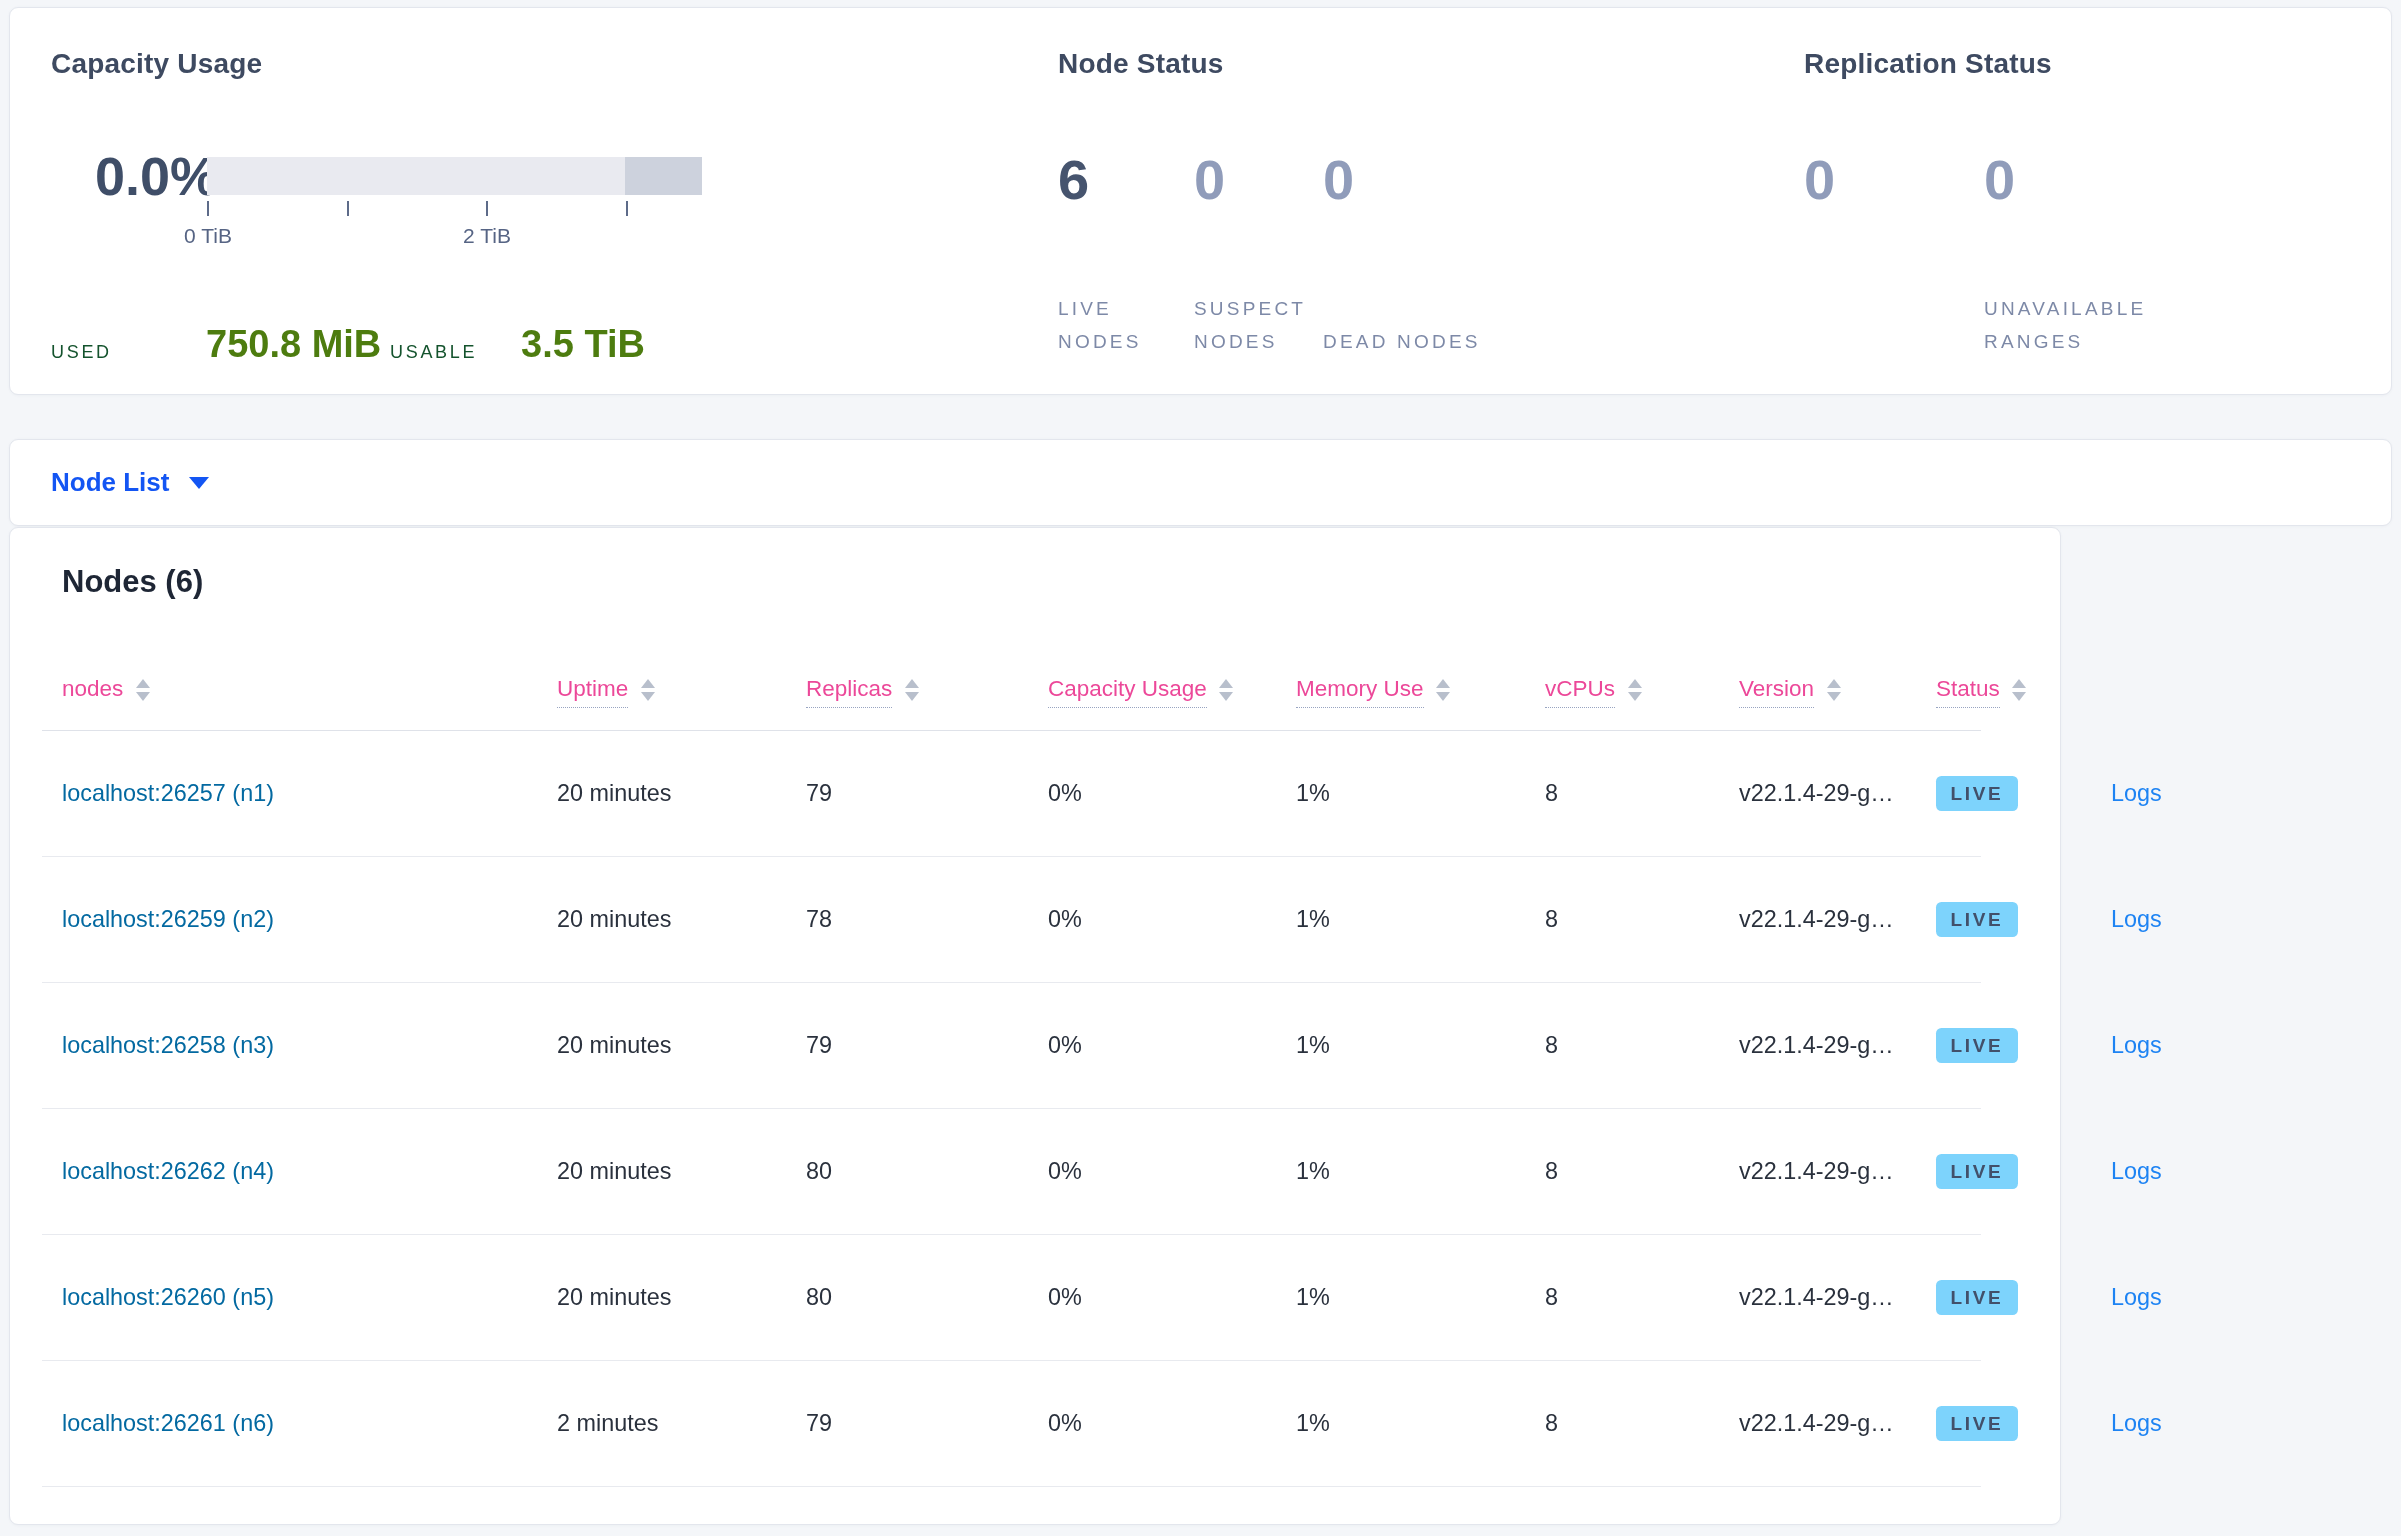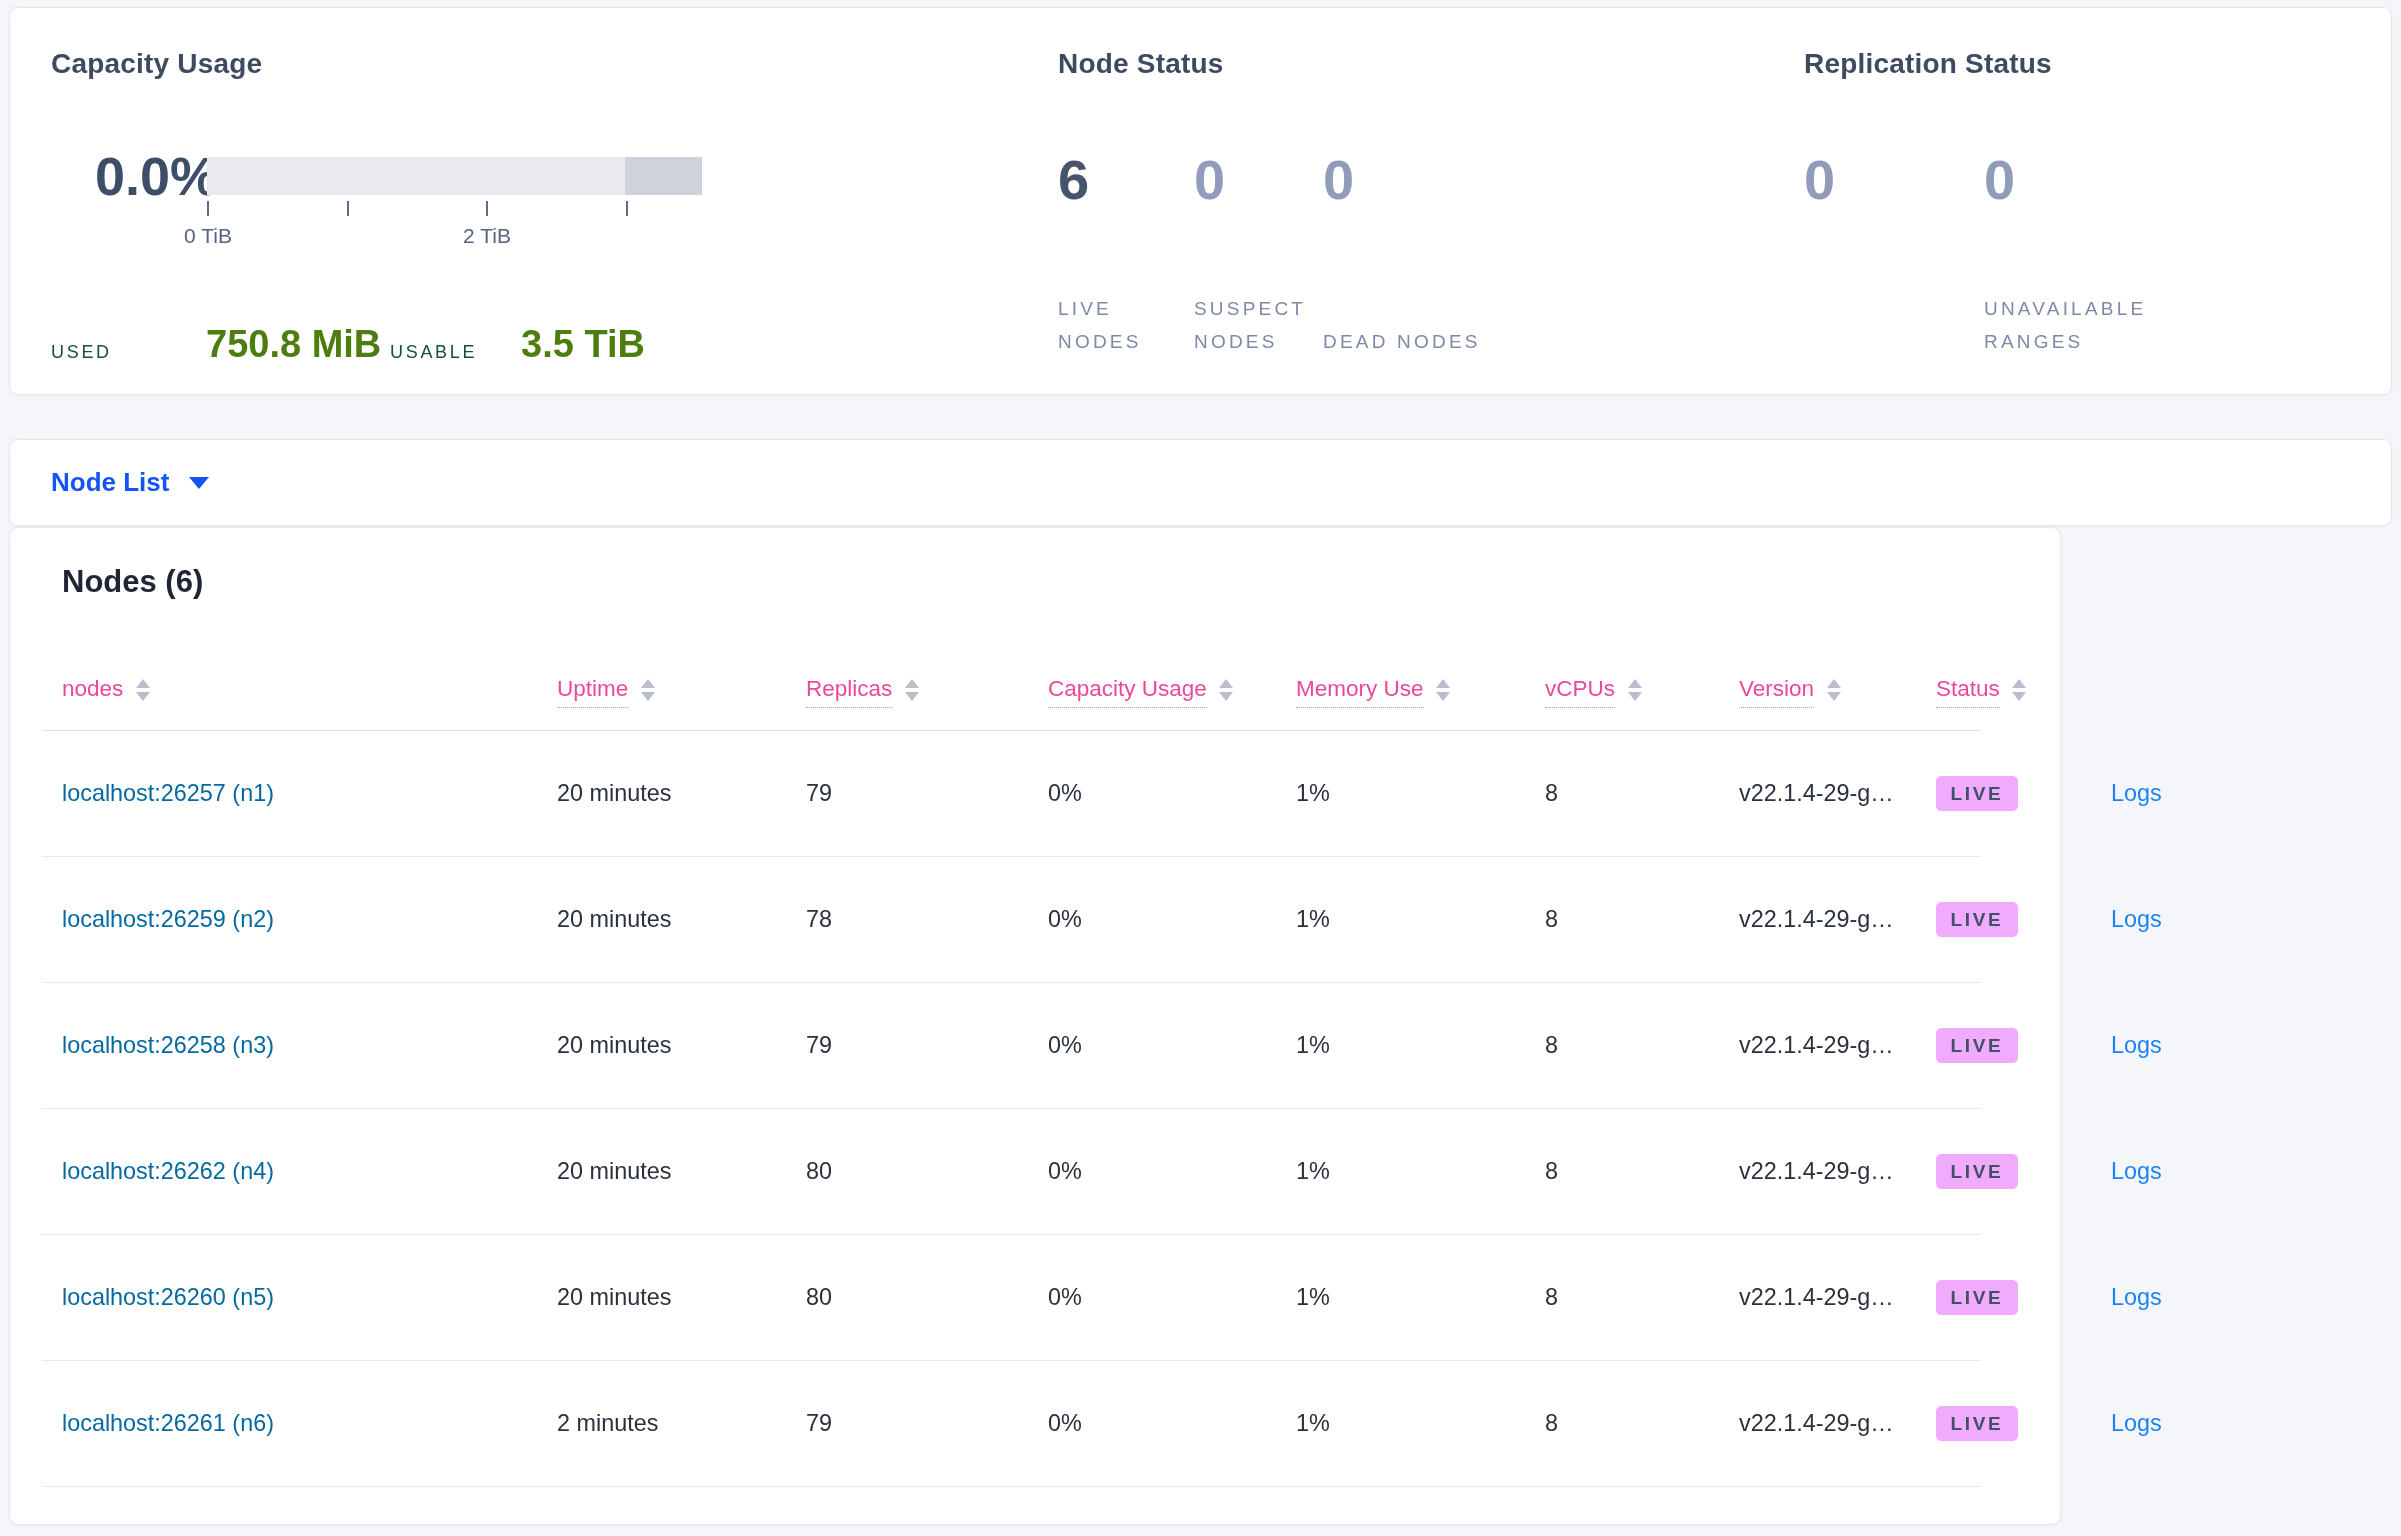--- a/index.html
+++ b/index.html
@@ -83,21 +83,21 @@
   .th .lbl{padding-bottom:4.5px;border-bottom:1.8px solid transparent;white-space:nowrap;}
   .th .lbl.underlined{border-bottom:1.8px dotted #98a4c1;}
   .sort-icon{display:inline-flex;flex-direction:column;gap:3.6px;margin-bottom:3.6px;}
   .tri-up{width:0;height:0;border-left:7.2px solid transparent;border-right:7.2px solid transparent;border-bottom:9px solid #b8bfcc;}
   .tri-down{width:0;height:0;border-left:7.2px solid transparent;border-right:7.2px solid transparent;border-top:9px solid #b8bfcc;}
   .trow{height:126px;border-bottom:0.9px solid #e8eaef;font-size:23.4px;color:#2a313d;}
   .node-link{color:#0369a1;cursor:pointer;white-space:nowrap;}
   .version-cell{white-space:nowrap;}
   .status-cell{}
   .badge{
-    display:inline-block;padding:8px 14.4px;background:#f0abfc;border-radius:5.4px;
+    display:inline-block;padding:8px 14.4px;background:#7dd3fc;border-radius:5.4px;
     font-size:19px;font-weight:700;letter-spacing:2.7px;color:#42506a;line-height:1;
   }
   .logs-cell{text-align:right;}
   .logs-link{color:#1d83f3;cursor:pointer;}
 </style>
 </head>
 <body>
 
 <div class="card" id="summary-card">
 

